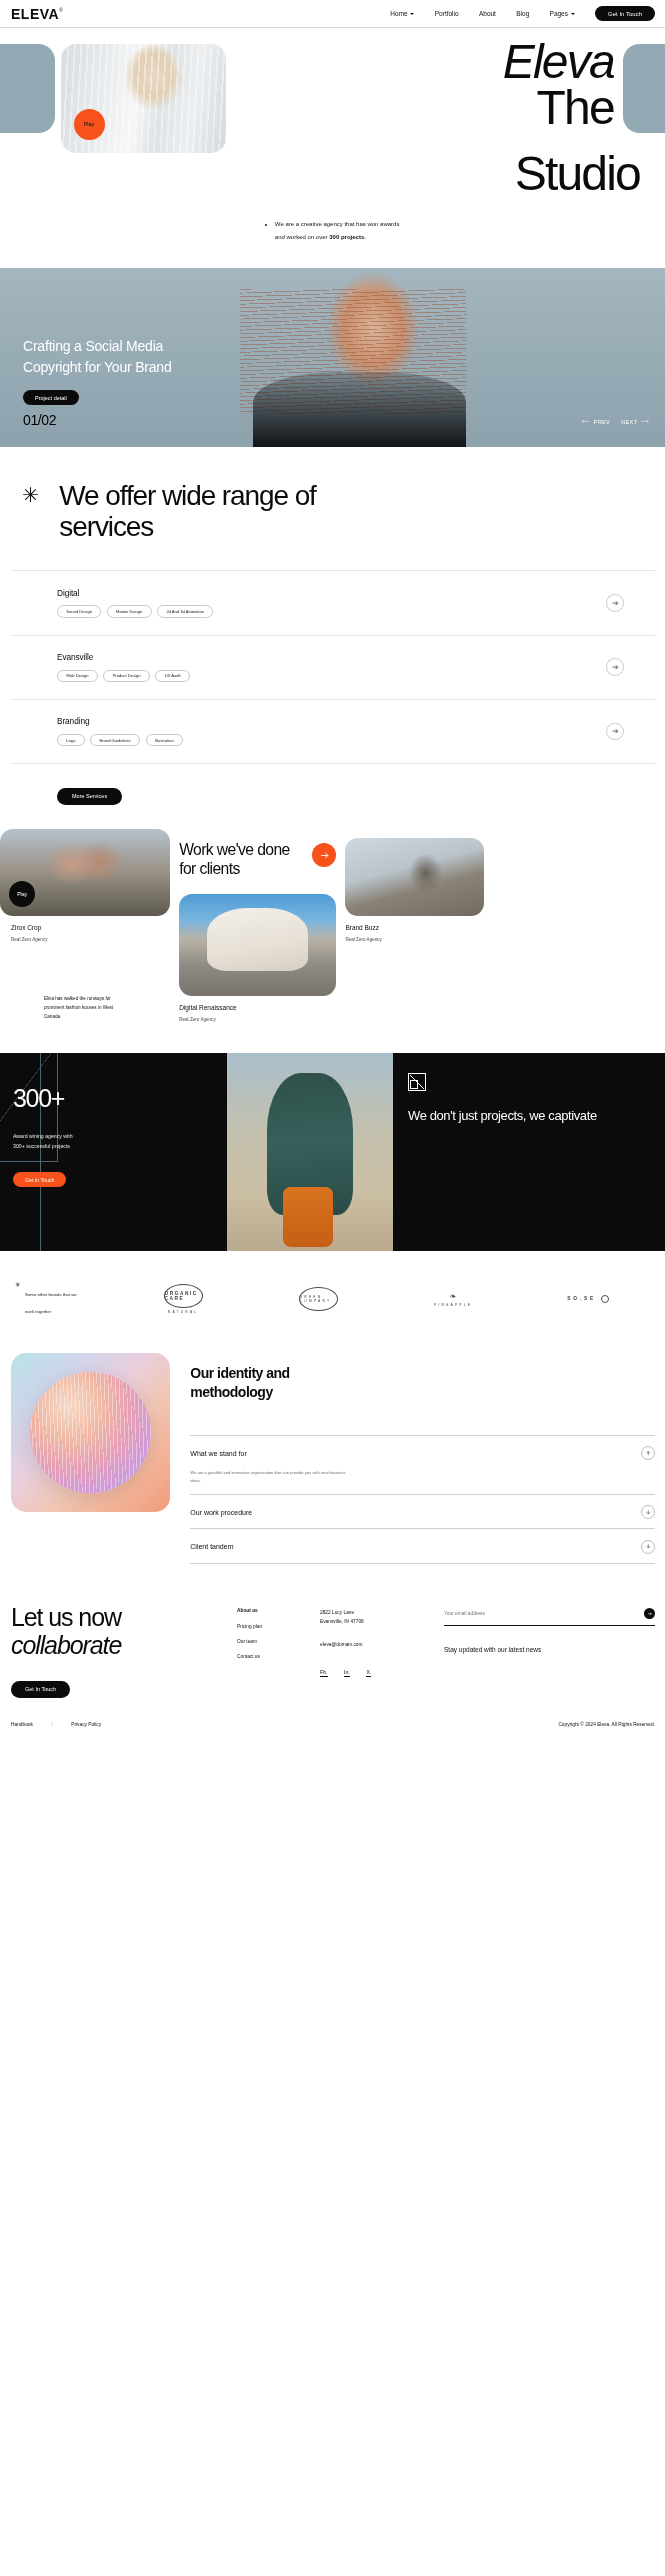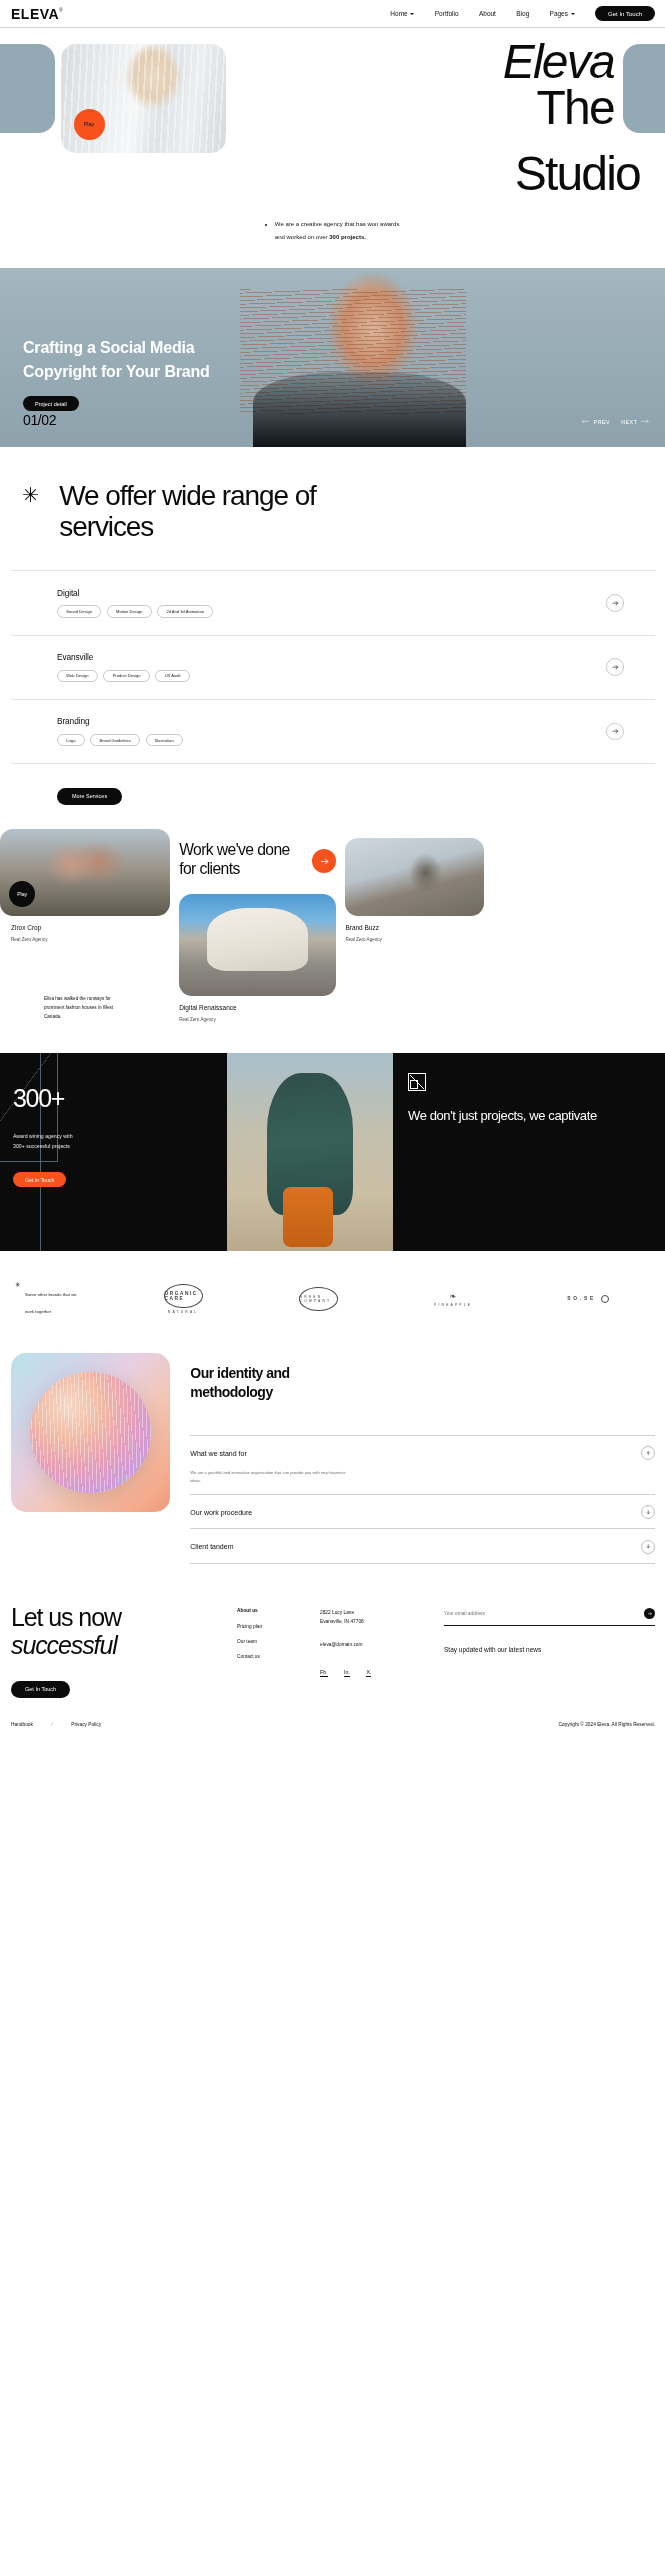--- a/index.html
+++ b/index.html
@@ -47,21 +47,21 @@
   .slider .bgimg{position:absolute;inset:0;
     background:
       radial-gradient(ellipse 65px 80px at 56% 34%, #dbb49a 0%, #c98f6e 45%, rgba(201,143,110,0) 72%),
       radial-gradient(ellipse 44px 52px at 55% 26%, #f0d6c2 0%, rgba(240,214,194,0) 70%),
       linear-gradient(180deg,#a4b6bf 0%,#98acb6 50%,#8ea2ad 100%)}
   .slider .hairs{position:absolute;left:36%;top:12%;width:34%;height:70%;
     background:repeating-linear-gradient(178deg, rgba(150,80,50,.55) 0 0.9px, rgba(150,80,50,0) 0.9px 3.7px);opacity:.85}
   .slider .dark{position:absolute;left:38%;bottom:0;width:32%;height:42%;
     background:linear-gradient(180deg,rgba(10,12,14,.2),rgba(10,12,14,.95));border-radius:40% 40% 0 0}
   .slider .content{position:absolute;left:23px;top:68px;color:#fff}
-  .slider h2{font-size:16px;font-weight:700;line-height:1.55;letter-spacing:-0.2px}
+  .slider h2{font-size:14px;font-weight:400;line-height:1.55;letter-spacing:-0.2px}
   .pill-dark{display:inline-block;margin-top:11px;background:#0b0b0b;color:#fff;font-size:5.5px;border-radius:18.5px;padding:4.6px 12px;border:none}
   .slider .counter{position:absolute;left:23px;bottom:18.5px;color:#000000;font-size:14px;letter-spacing:-0.4px}
   .slider .navs{position:absolute;right:16.6px;bottom:22px;display:flex;gap:11px;align-items:center;color:#fff;font-size:5.5px}
   .slider .navs span{display:flex;align-items:center;gap:3.7px;letter-spacing:0.4px}
 
   
   .services{padding:33px 11px 0}
   .svc-head{display:flex;gap:20.3px;align-items:flex-start;padding-left:11px}
   .asterisk{font-size:20.3px;line-height:1;margin-top:5.5px}
   .svc-head h2{font-size:28px;font-weight:400;line-height:1.12;letter-spacing:-1.1px;max-width:305px}
@@ -83,21 +83,21 @@
   .card-img{border-radius:13px;overflow:hidden;position:relative}
   .img-a{height:87px;background:
       radial-gradient(ellipse 37px 31px at 42% 40%, #c89a84 0%, rgba(200,154,132,0) 70%),
       radial-gradient(ellipse 37px 31px at 58% 38%, #b98a72 0%, rgba(185,138,114,0) 70%),
       linear-gradient(180deg,#b4c2cc 0%,#9a9287 48%,#5d5a4d 100%)}
   .play-dark{position:absolute;left:9.2px;bottom:9.2px;width:26px;height:26px;border-radius:50%;background:#0b0b0b;color:#fff;font-size:5.1px;display:flex;align-items:center;justify-content:center;border:none}
   .cap h4{font-size:6.5px;font-weight:500;margin-top:8.3px;padding-left:11px}
   .cap p{font-size:4.6px;color:#4a4a4a;margin-top:5.5px;padding-left:11px}
   .blurb{font-size:4.6px;line-height:2;color:#111;margin-top:52px;padding-left:44px;max-width:125px}
   .col-m{width:157px;flex:none;margin-top:11px}
-  .work-title{display:flex;align-items:center;gap:7.4px}
+  .work-title{display:flex;align-items:flex-start;gap:7.4px}
   .work-title h2{font-size:15.7px;font-weight:400;line-height:1.25;letter-spacing:-0.6px}
   .arrow-orange{width:24px;height:24px;border-radius:50%;background:#f7521b;display:flex;align-items:center;justify-content:center;flex:none;margin-top:3.7px;border:none}
   .arrow-orange svg{width:11px;height:11px}
   .img-b{height:102px;margin-top:15px;border-radius:13px;overflow:hidden;position:relative;
     background:
       linear-gradient(180deg,#4e9bd4 0%,#79b6e0 26%,#b9b2a6 44%,#8e8b84 70%,#77736c 100%)}
   .img-b .fig{position:absolute;left:18%;top:14%;width:64%;height:62%;
     background:linear-gradient(170deg,#f3efe8 0%,#e6e0d6 60%,#d6cfc4 100%);border-radius:40% 40% 20% 20%}
   .col-r{width:139px;flex:none;margin-right:-11px;margin-top:9.2px}
   .img-c{height:78px;background:
@@ -453,21 +453,21 @@
           </div>
         </div>
       </div>
     </div>
   </div>
 
   <div class="footer">
     <div class="f-left">
       <h2>
         <span>Let us now</span><br>
-        <em>successful</em>
+        <em>collaborate</em>
       </h2>
       <button class="f-cta">Get In Touch</button>
     </div>
     <div class="f-links">
       <div>About us</div>
       <div>Pricing plan</div>
       <div>Our team</div>
       <div>Contact us</div>
     </div>
     <div class="f-addr">

